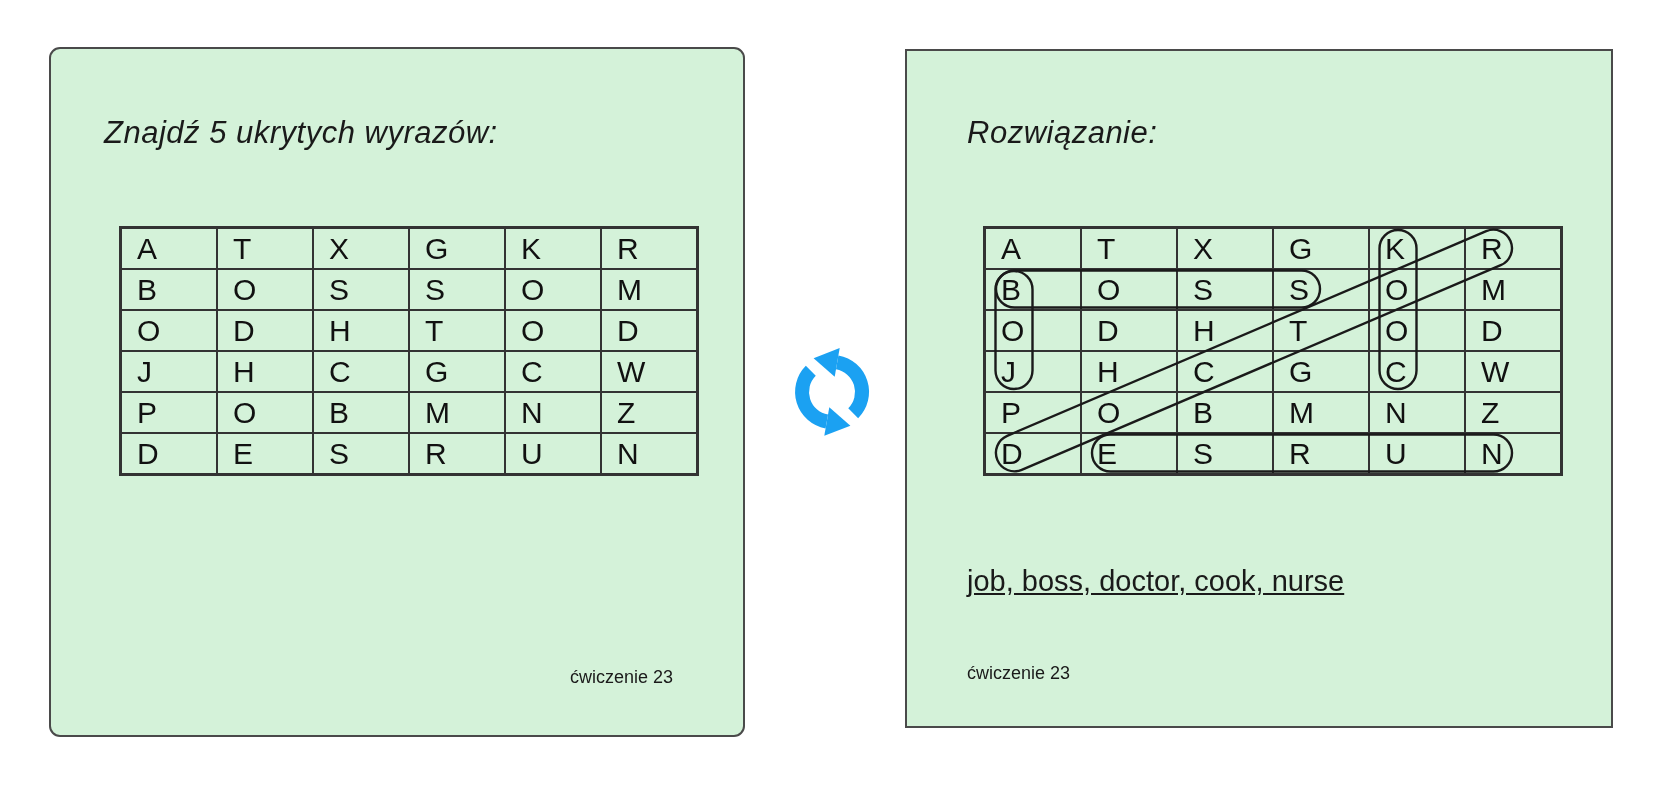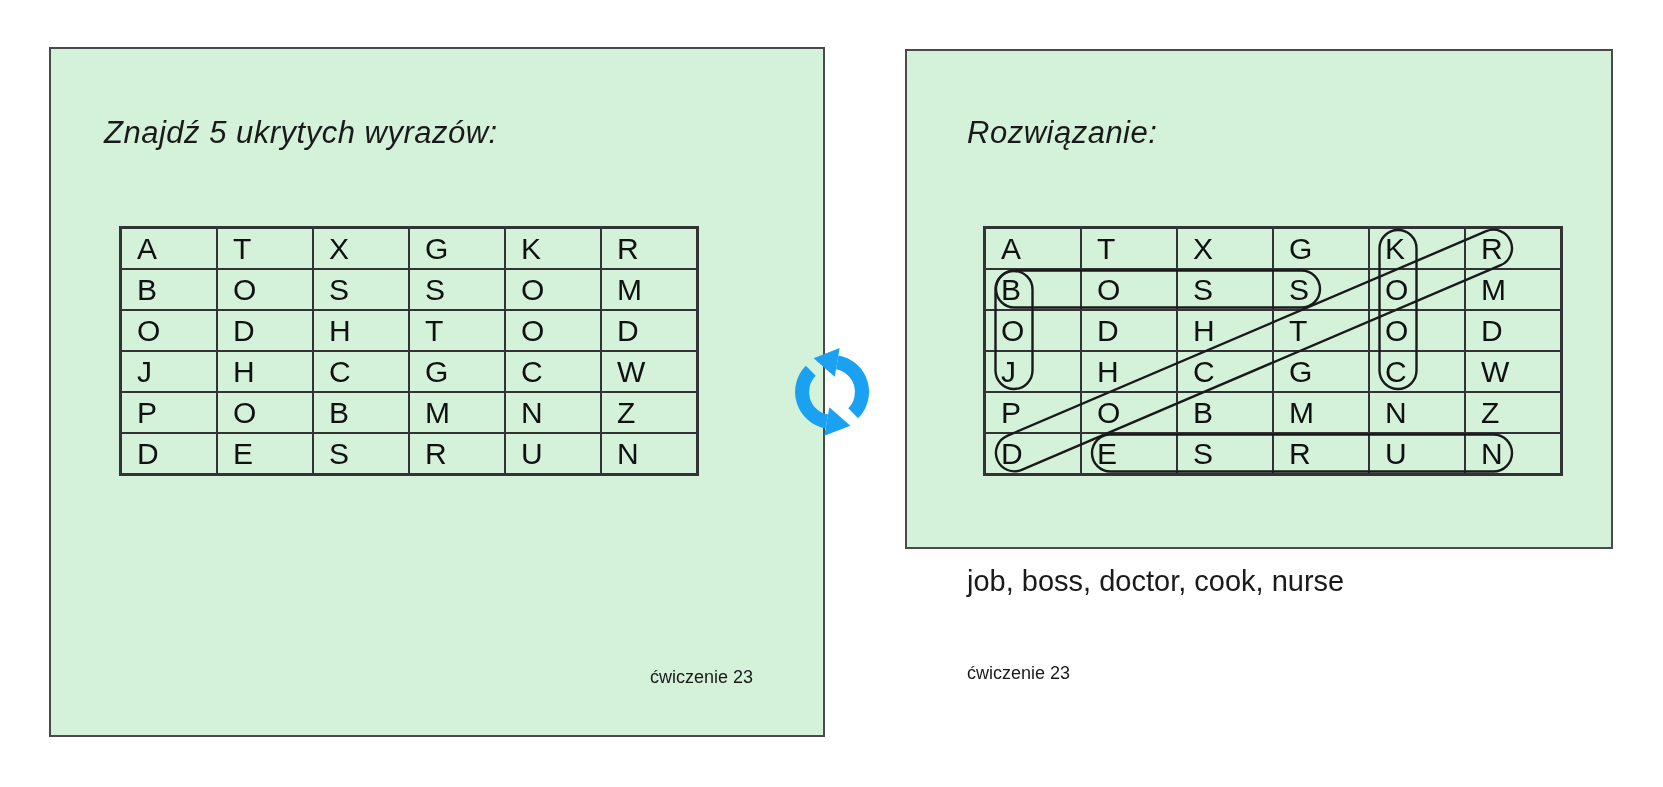--- a/index.html
+++ b/index.html
@@ -63,21 +63,21 @@
   .sync{
     position:absolute;
     left:782px;top:336px;width:100px;height:114px;
     cursor:pointer;
   }
   .sync svg{width:100%;height:100%;display:block;}
 </style>
 </head>
 <body>
 
-<div class="panel" style="left:49px;top:47px;width:776px;height:690px;">
+<div class="panel" style="left:49px;top:47px;width:696px;height:690px;border-radius:11px;">
   <div class="slide-title" style="left:53px;top:66px;">Znajdź 5 ukrytych wyrazów:</div>
 
   <div class="grid-wrap" style="left:68px;top:177px;">
     <div class="wsgrid">
         <div class="cell">A</div>
         <div class="cell">T</div>
         <div class="cell">X</div>
         <div class="cell">G</div>
         <div class="cell">K</div>
         <div class="cell">R</div>
@@ -121,21 +121,21 @@
   <svg viewBox="0 0 100 112">
     <g id="sync-paint">
       <path d="M71.2 76.2 A30 30 0 0 0 55.2 25.4" fill="none" stroke-width="14" stroke="#1ba1f2"></path>
       <path d="M28.8 33.8 A30 30 0 0 0 44.8 84.5" fill="none" stroke-width="14" stroke="#1ba1f2"></path>
       <polygon points="31.6,21.2 57.7,11.1 52.7,39.7" stroke="none" fill="#1ba1f2"></polygon>
       <polygon points="68.4,88.7 42.3,98.8 47.3,70.2" stroke="none" fill="#1ba1f2"></polygon>
     </g>
   </svg>
 </div>
 
-<div class="panel" style="left:905px;top:49px;width:708px;height:500px;">
+<div class="panel" style="left:905px;top:49px;width:708px;height:679px;">
   <div class="slide-title" style="left:60px;top:64px;">Rozwiązanie:</div>
 
   <div class="grid-wrap" style="left:76px;top:175px;">
     <div class="wsgrid">
         <div class="cell">A</div>
         <div class="cell">T</div>
         <div class="cell">X</div>
         <div class="cell">G</div>
         <div class="cell">K</div>
         <div class="cell">R</div>
@@ -172,16 +172,16 @@
       </div>
     <svg class="overlay" id="highlight-svg" viewBox="0 0 580 250">
         <rect x="13.0" y="44.5" width="324.0" height="37" rx="18.5" transform="rotate(0.00 175.0 63.0)" fill="none" stroke="#1a1a1a" stroke-width="2.4"></rect>
         <rect x="-28.0" y="85.5" width="118.0" height="37" rx="18.5" transform="rotate(90.00 31.0 104.0)" fill="none" stroke="#1a1a1a" stroke-width="2.4"></rect>
         <rect x="335.5" y="65.0" width="159.0" height="37" rx="18.5" transform="rotate(90.00 415.0 83.5)" fill="none" stroke="#1a1a1a" stroke-width="2.4"></rect>
         <rect x="109.0" y="208.5" width="420.0" height="37" rx="18.5" transform="rotate(0.00 319.0 227.0)" fill="none" stroke="#1a1a1a" stroke-width="2.4"></rect>
         <rect x="-8.0" y="106.0" width="557.9" height="37" rx="18.5" transform="rotate(-23.13 271.0 124.5)" fill="none" stroke="#1a1a1a" stroke-width="2.4"></rect>
       </svg>
   </div>
 
-  <div class="words-line" style="left:60px;top:514px;">job, boss, doctor, cook, nurse</div>
+  <div class="words-line" style="left:60px;top:514px;text-decoration:underline;">job, boss, doctor, cook, nurse</div>
 
   <div class="footer-label" style="left:60px;top:612px;">ćwiczenie 23</div>
 </div>
 
 </body></html>

